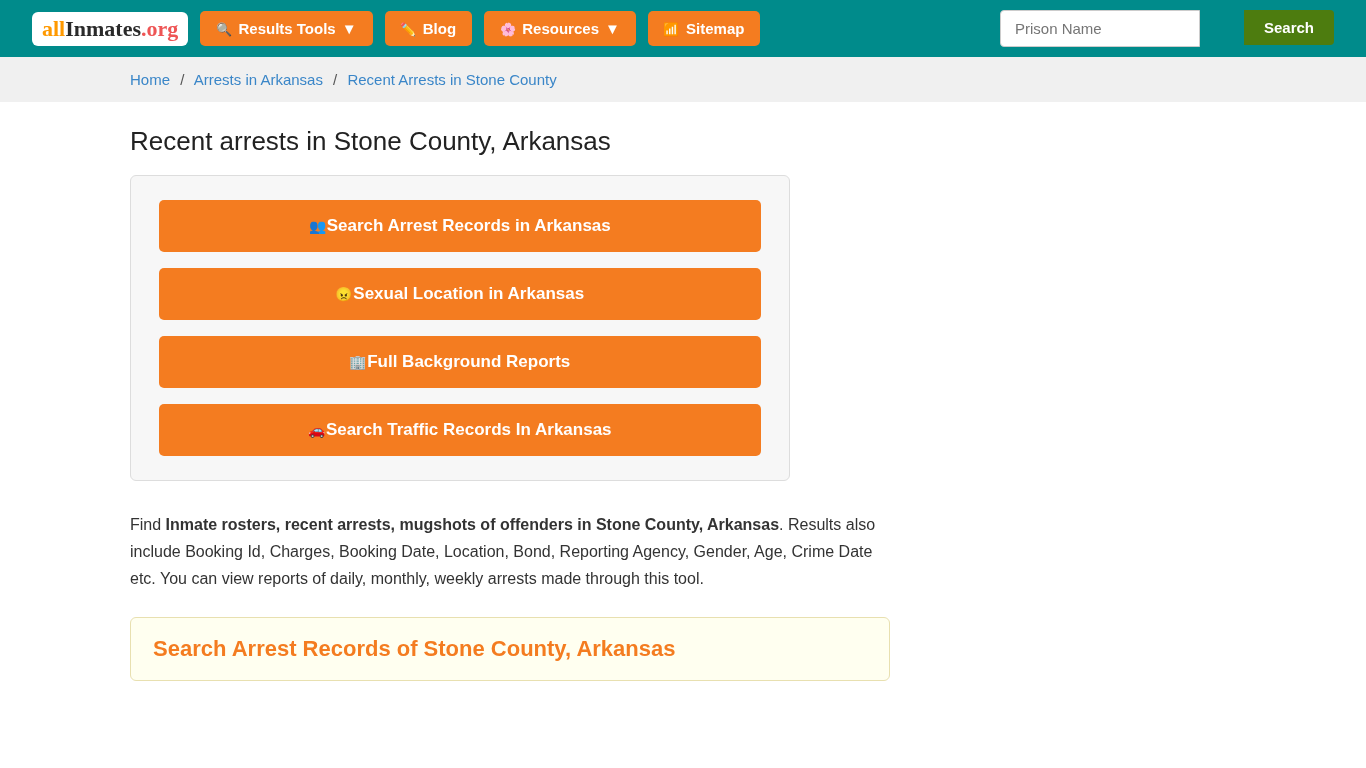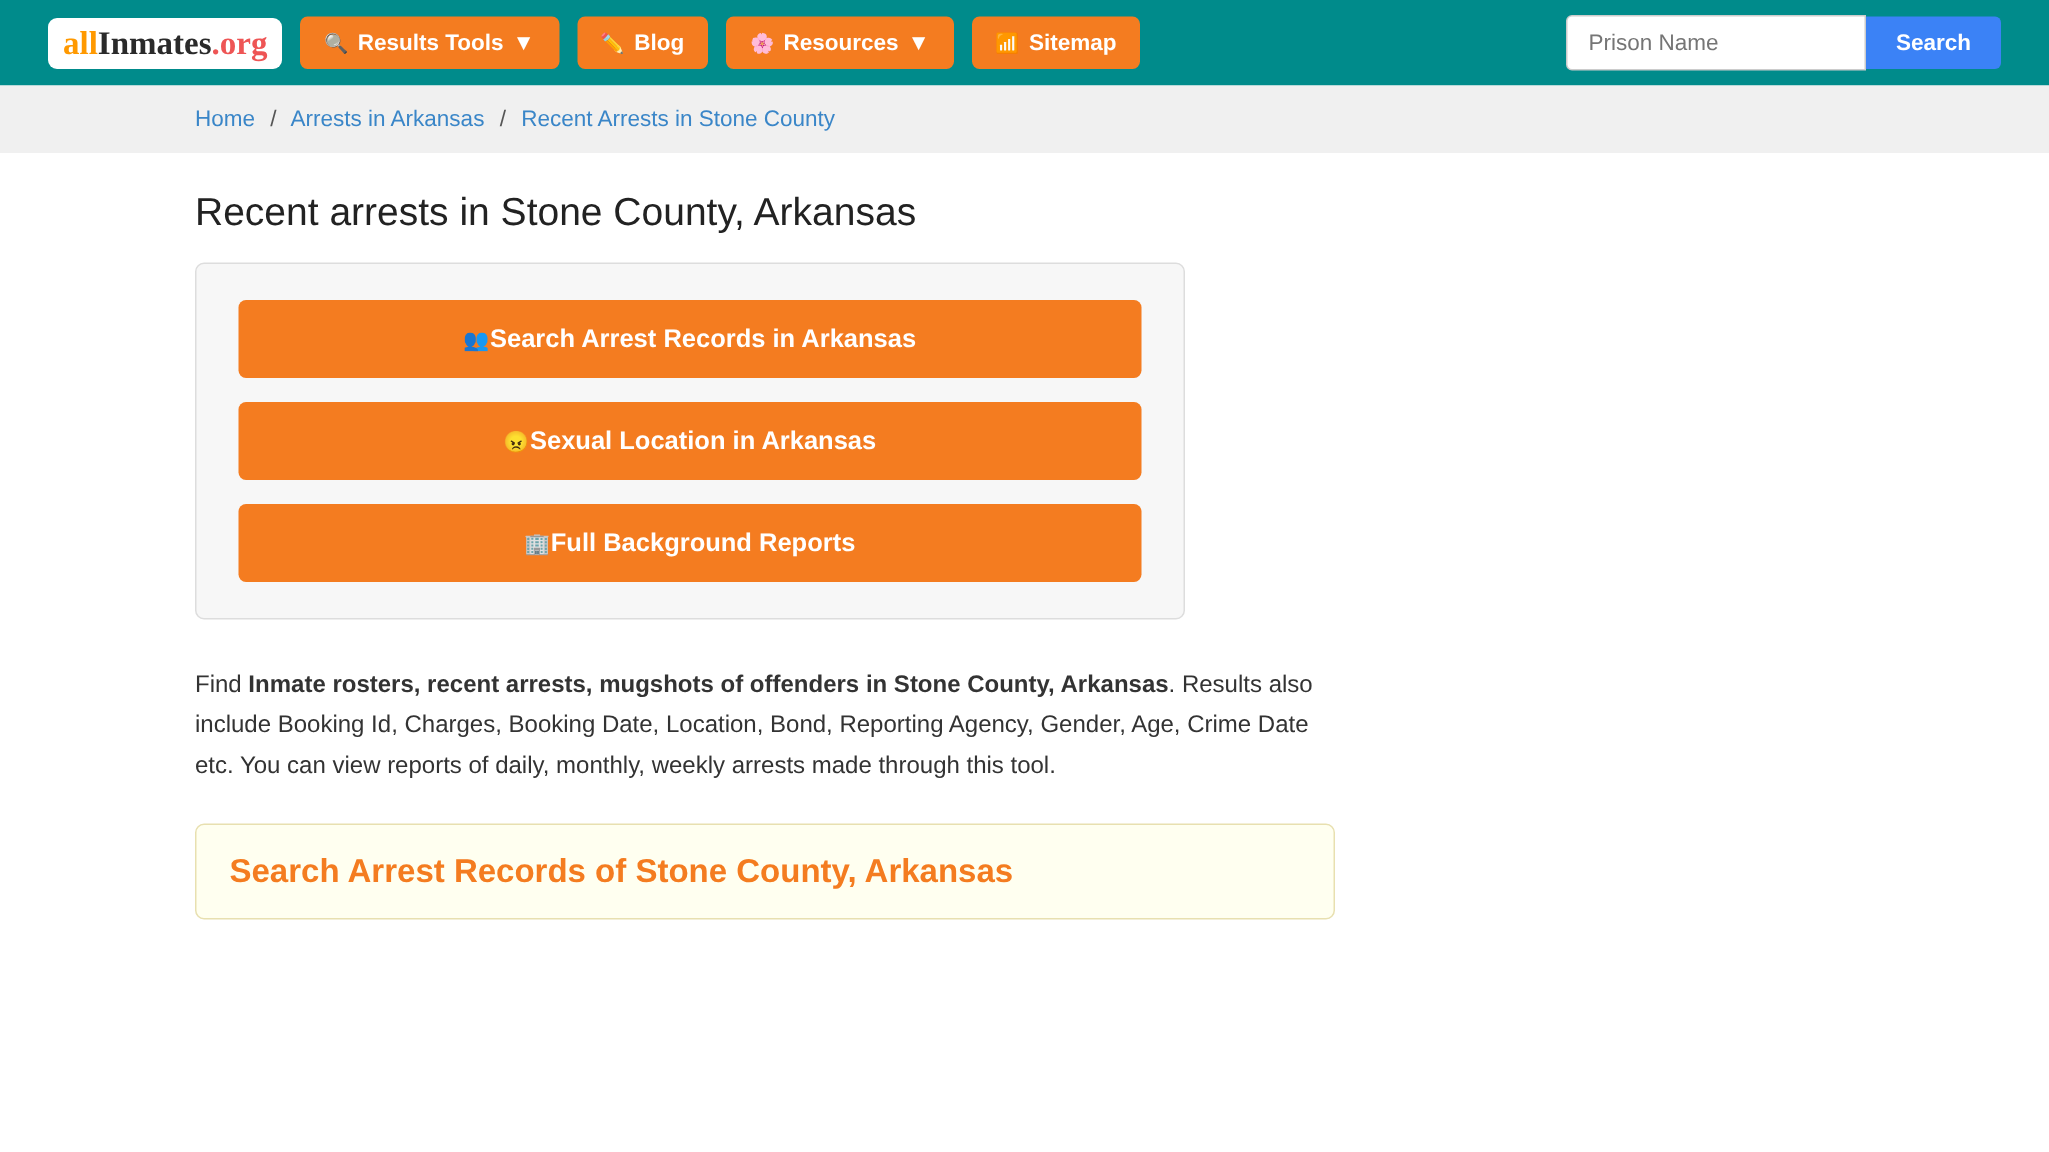--- a/index.html
+++ b/index.html
@@ -62,28 +62,29 @@
     .search-input {
       padding: 9px 14px;
       font-size: 15px;
       border: 1px solid #ccc;
       border-radius: 4px 0 0 4px;
       outline: none;
       width: 200px;
       color: #999;
     }
     .search-btn {
-      background: #3b82f6;
+      background: #4d7c0f;
       color: #fff;
       border: none;
       padding: 9px 20px;
       font-size: 15px;
       font-weight: 700;
       cursor: pointer;
       border-radius: 0 4px 4px 0;
+      margin-left: 44px;
     }
 
     
     .breadcrumb-bar {
       background: #f0f0f0;
       padding: 14px 130px;
       font-size: 15px;
     }
     .breadcrumb-bar a {
       color: #3a86c8;
@@ -191,21 +192,21 @@
     <span>▼</span>
   </button>
 
   <button class="nav-btn-plain">
     <span class="icon-sitemap"></span>
     <span>Sitemap</span>
   </button>
 
   <div class="header-spacer"></div>
 
-  <div style="display:flex; align-items:center;">
+  <div style="display:flex; align-items:flex-start;">
     <input class="search-input" type="text" placeholder="Prison Name" style="">
     <button class="search-btn">
       <span>Search</span>
     </button>
   </div>
 </header>
 
 <div class="breadcrumb-bar">
   <a href="#">Home</a>
   <span class="sep">/</span>
@@ -223,20 +224,24 @@
       <span>Search Arrest Records in Arkansas</span>
     </button>
     <button class="action-btn">
       <span class="icon-angry"></span>
       <span>Sexual Location in Arkansas</span>
     </button>
     <button class="action-btn">
       <span class="icon-building"></span>
       <span>Full Background Reports</span>
     </button>
+    <button class="action-btn">
+      <span class="icon-car"></span>
+      <span>Search Traffic Records In Arkansas</span>
+    </button>
   </div>
 
   <p class="description">
     <span>Find </span><b>Inmate rosters, recent arrests, mugshots of offenders in Stone County, Arkansas</b><span>. Results also include Booking Id, Charges, Booking Date, Location, Bond, Reporting Agency, Gender, Age, Crime Date etc. You can view reports of daily, monthly, weekly arrests made through this tool.</span>
   </p>
 
   <div class="search-records-box">
     <h2>Search Arrest Records of Stone County, Arkansas</h2>
   </div>
 </main>

